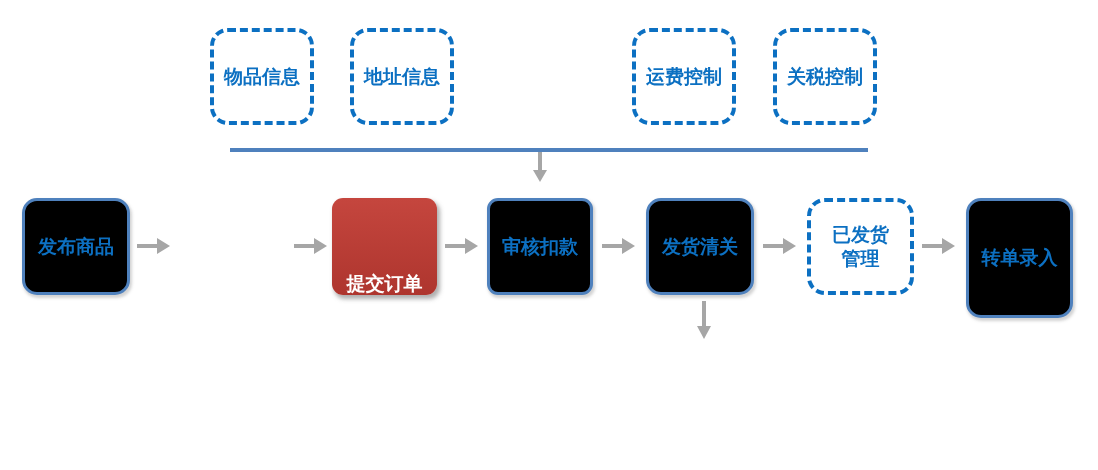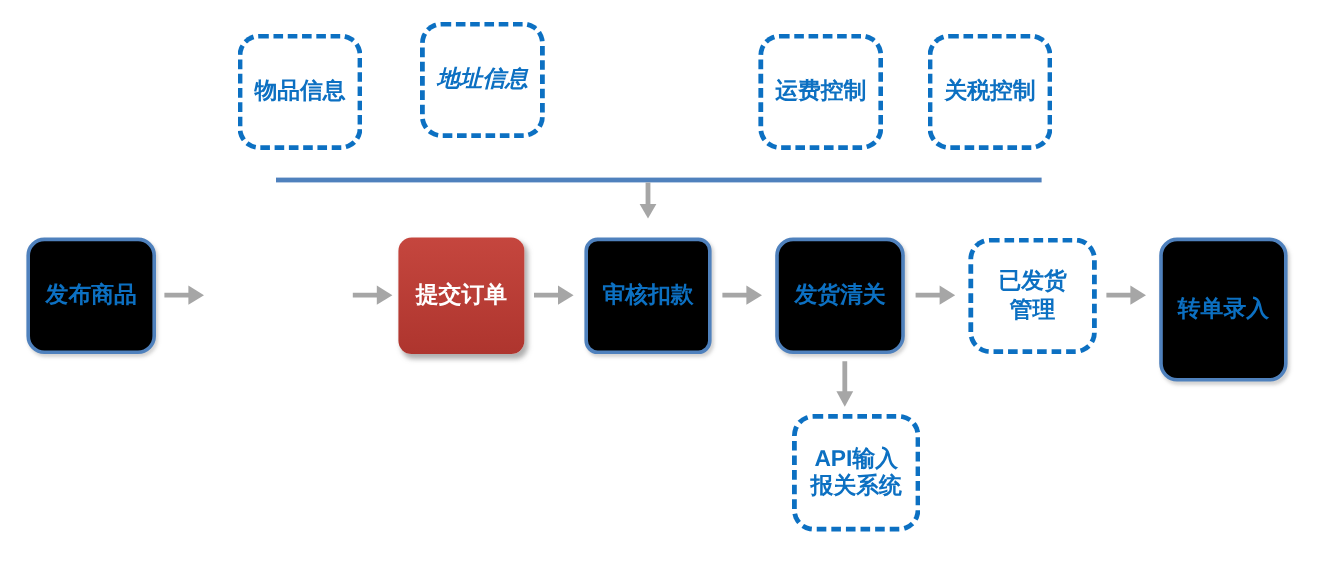--- a/index.html
+++ b/index.html
@@ -39,42 +39,43 @@
     color:var(--red);
     background:#fff;
     box-shadow:1.5px 2.5px 3px rgba(130,130,130,.35);
   }
   .fill-red{
     border:none;
     border-radius:11px;
     color:#fff;
     background:linear-gradient(180deg,var(--red-fill-top) 0%,var(--red-fill-bottom) 100%);
     box-shadow:2.5px 3.5px 4px rgba(110,110,110,.55);
+    align-items:flex-end;
   }
   .hline{
     position:absolute;
     background:var(--blue-steel);
     height:4px;
   }
   .arrow{
     position:absolute;
     color:var(--arrow-gray);
     display:flex;align-items:center;justify-content:center;
   }
   .arrow svg{display:block;}
 </style>
 </head>
 <body>
 
 <div class="canvas">
 
-  <div class="box dashed-blue" style="left:198px;top:28px;width:104px;height:97px;">
+  <div class="box dashed-blue" style="left:210px;top:28px;width:104px;height:97px;">
     <span class="lbl">物品信息</span>
   </div>
-  <div class="box dashed-blue" style="left:350px;top:18px;width:104px;height:97px;font-style:italic;">
+  <div class="box dashed-blue" style="left:350px;top:28px;width:104px;height:97px;">
     <span class="lbl">地址信息</span>
   </div>
   <div class="box dashed-blue" style="left:632px;top:28px;width:104px;height:97px;">
     <span class="lbl">运费控制</span>
   </div>
   <div class="box dashed-blue" style="left:773px;top:28px;width:104px;height:97px;">
     <span class="lbl">关税控制</span>
   </div>
 
   <div class="hline" style="left:230px;top:148px;width:638px;"></div>
@@ -154,18 +155,14 @@
     <span class="lbl">转单录入</span>
   </div>
 
   <div class="arrow" style="left:694px;top:300px;width:20px;height:40px;">
     <svg width="20" height="40" viewBox="0 0 20 40">
       <line x1="10" y1="1" x2="10" y2="28" stroke="currentColor" stroke-width="4"></line>
       <polygon points="3,26 17,26 10,39" fill="currentColor"></polygon>
     </svg>
   </div>
 
-  <div class="box dashed-blue" style="left:660px;top:345px;width:107px;height:98px;">
-    <span class="lbl">API输入
-报关系统</span>
-  </div>
 
 </div>
 
 </body></html>

